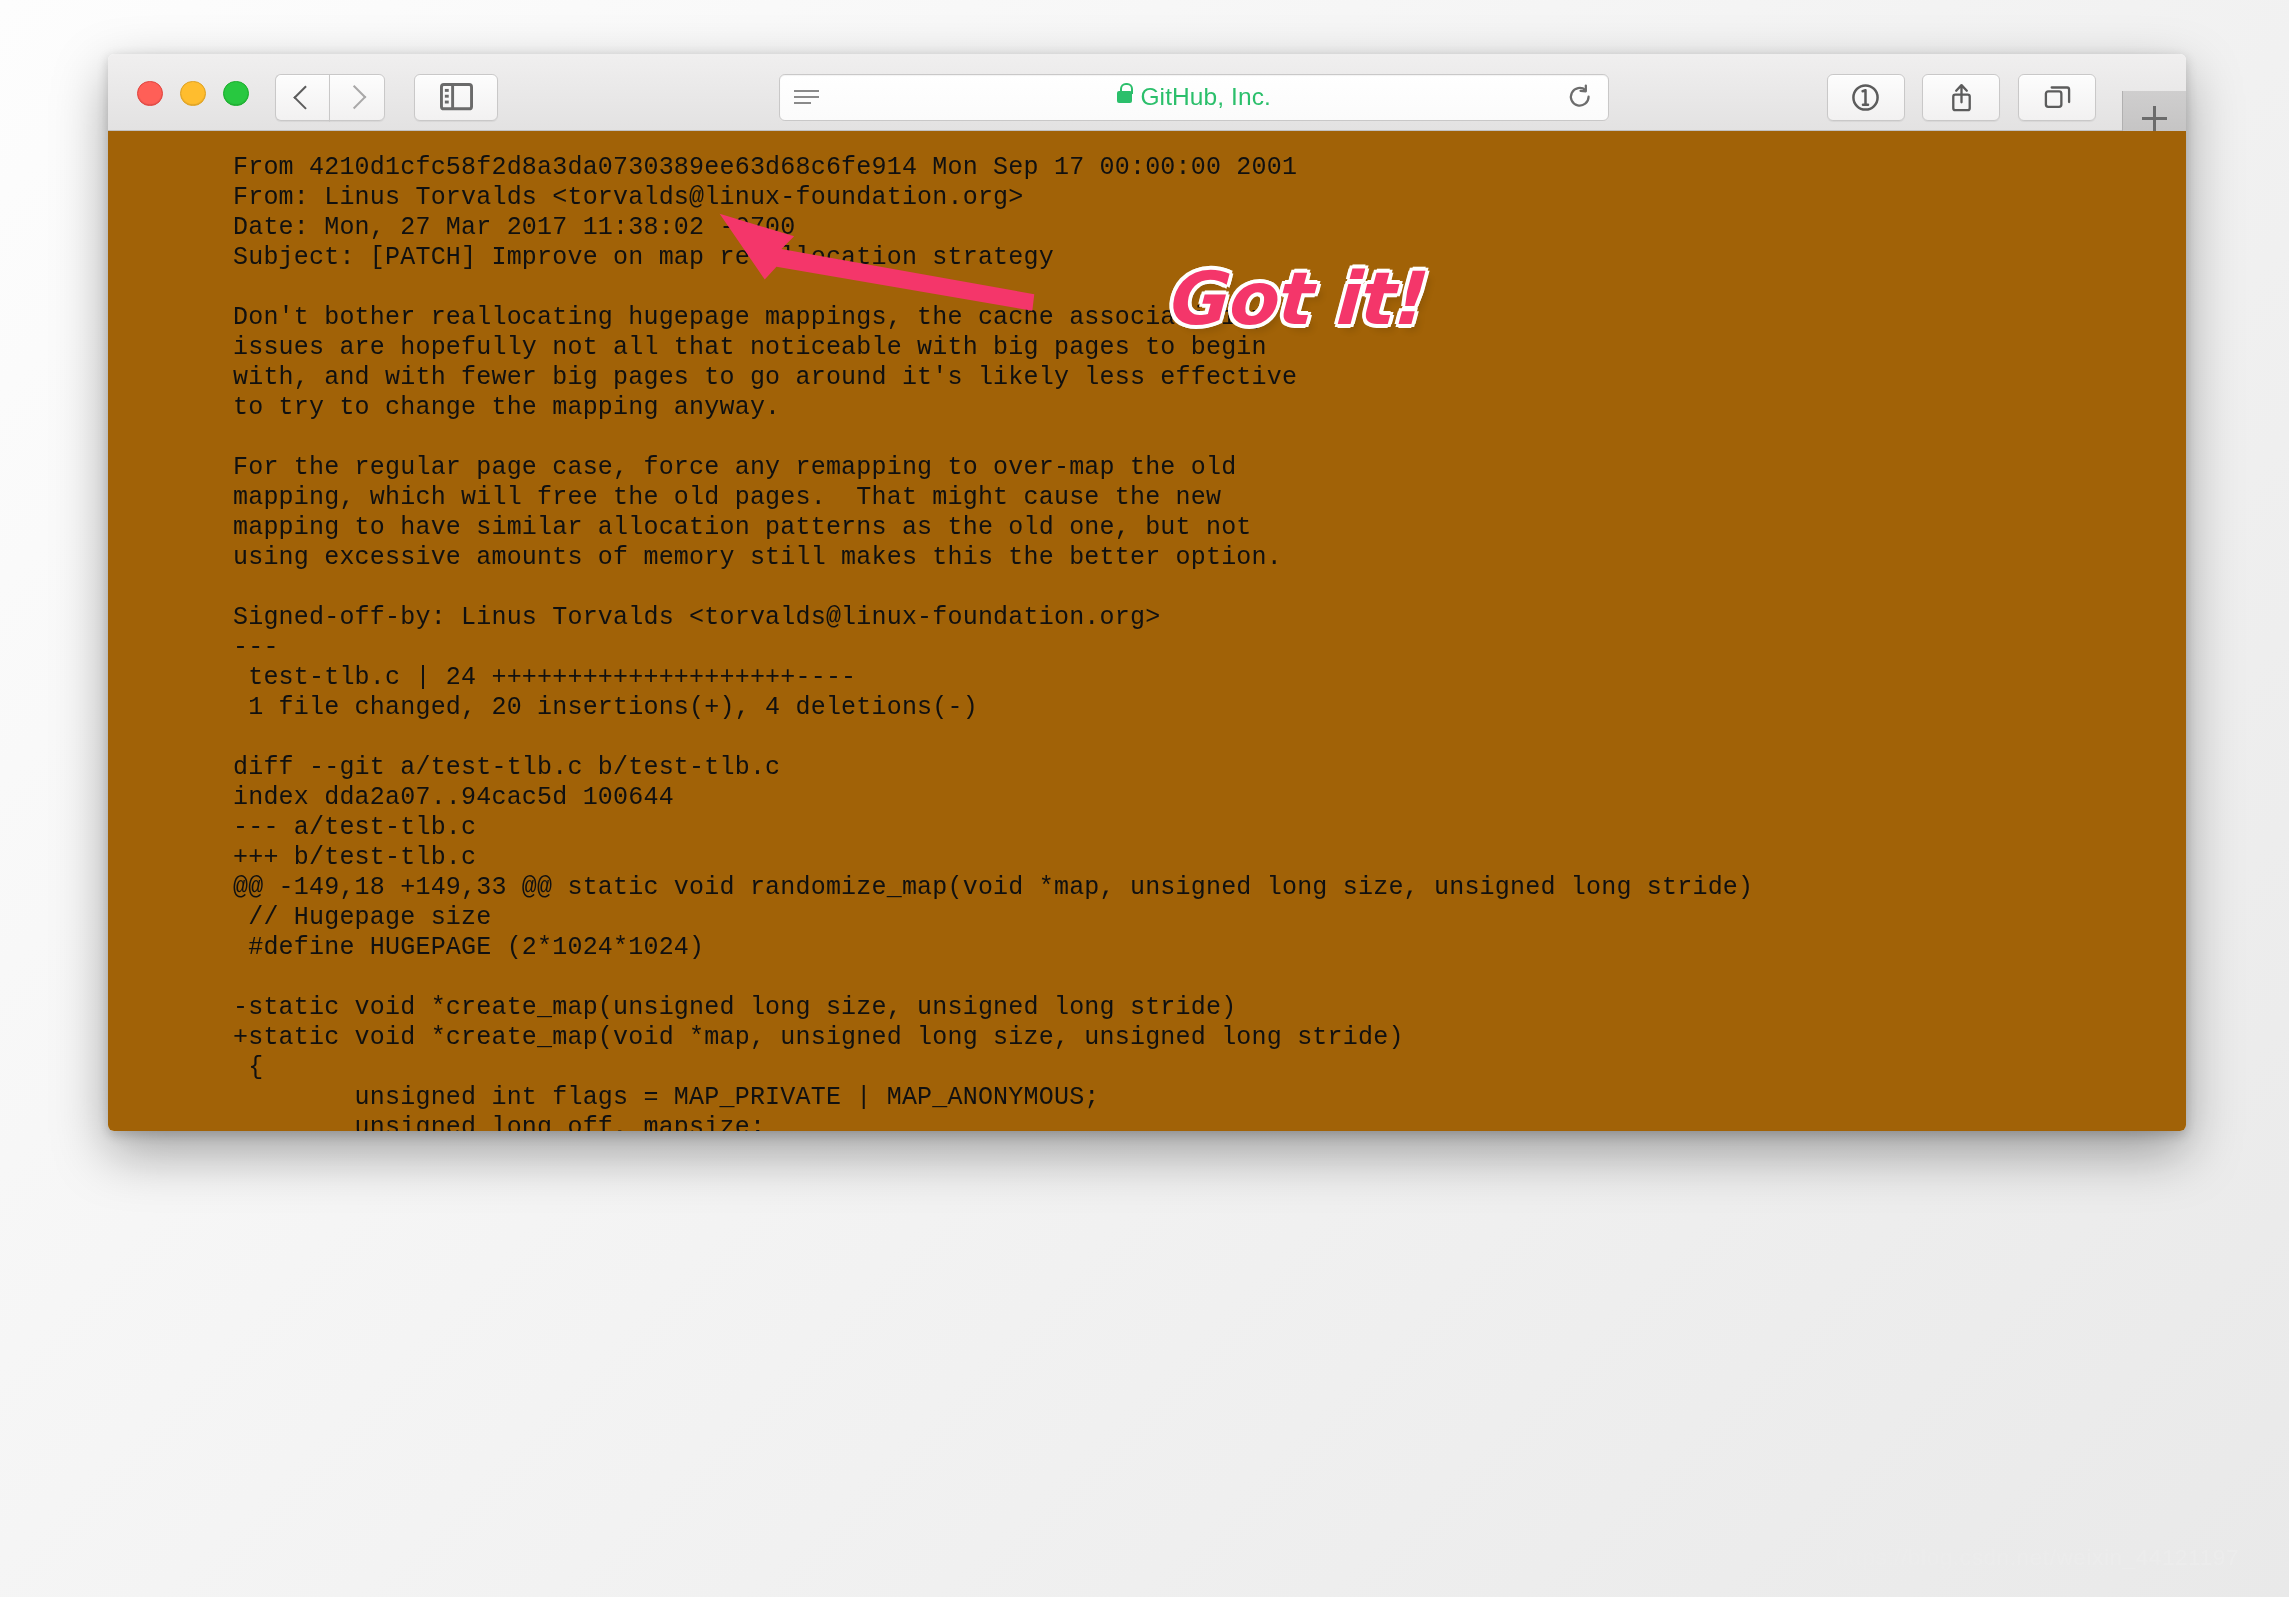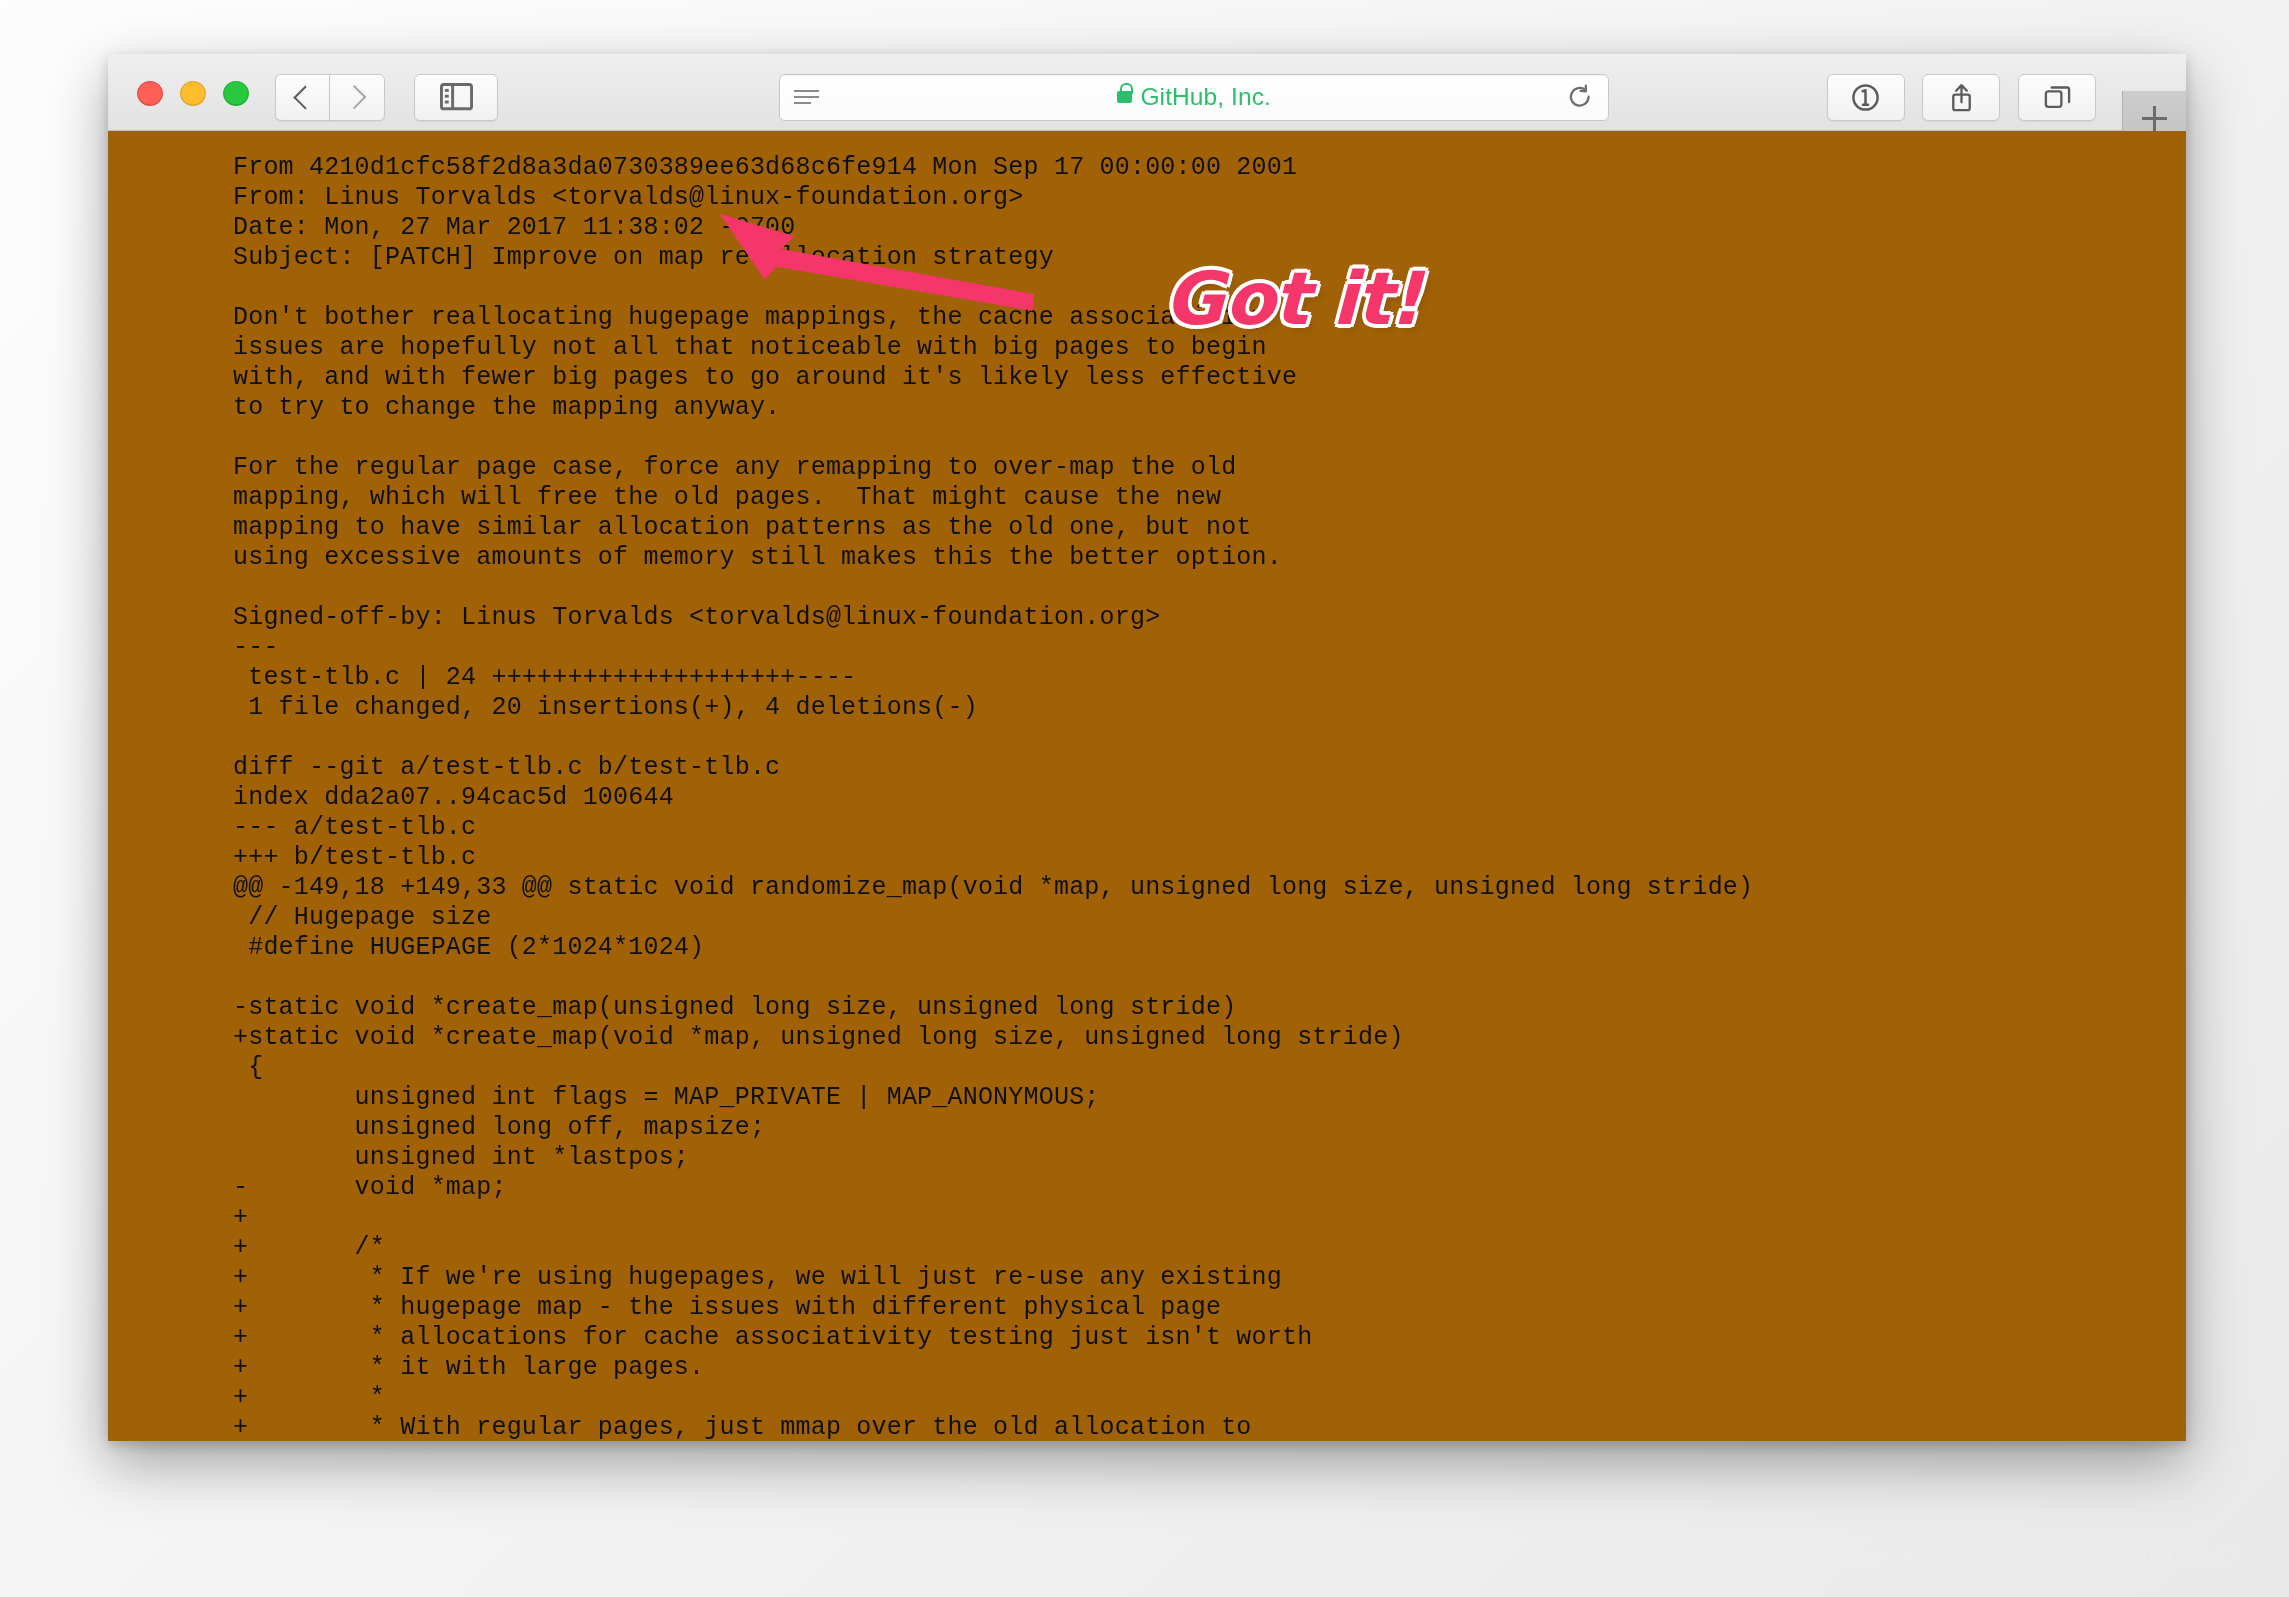--- a/index.html
+++ b/index.html
@@ -18,22 +18,22 @@
     height: 1598px;
     background: linear-gradient(135deg, #fdfdfd 0%, #f4f4f4 45%, #e9e9e9 100%);
   }
 
   
   .window {
     position: absolute;
     left: 108px;
     top: 54px;
     width: 2078px;
-    height: 1387px;
-    border-radius: 0;
+    height: 1077px;
+    border-radius: 6px;
     background: #ffffff;
     box-shadow: 0 21.6px 54px rgba(0,0,0,0.34), 0 3.9px 11.8px rgba(0,0,0,0.18);
     overflow: hidden;
   }
 
   .titlebar {
     position: relative;
     height: 76px;
     background: linear-gradient(to bottom, #f0efef 0%, #e3e2e2 100%);
     border-bottom: 1px solid #c2c1c1;

